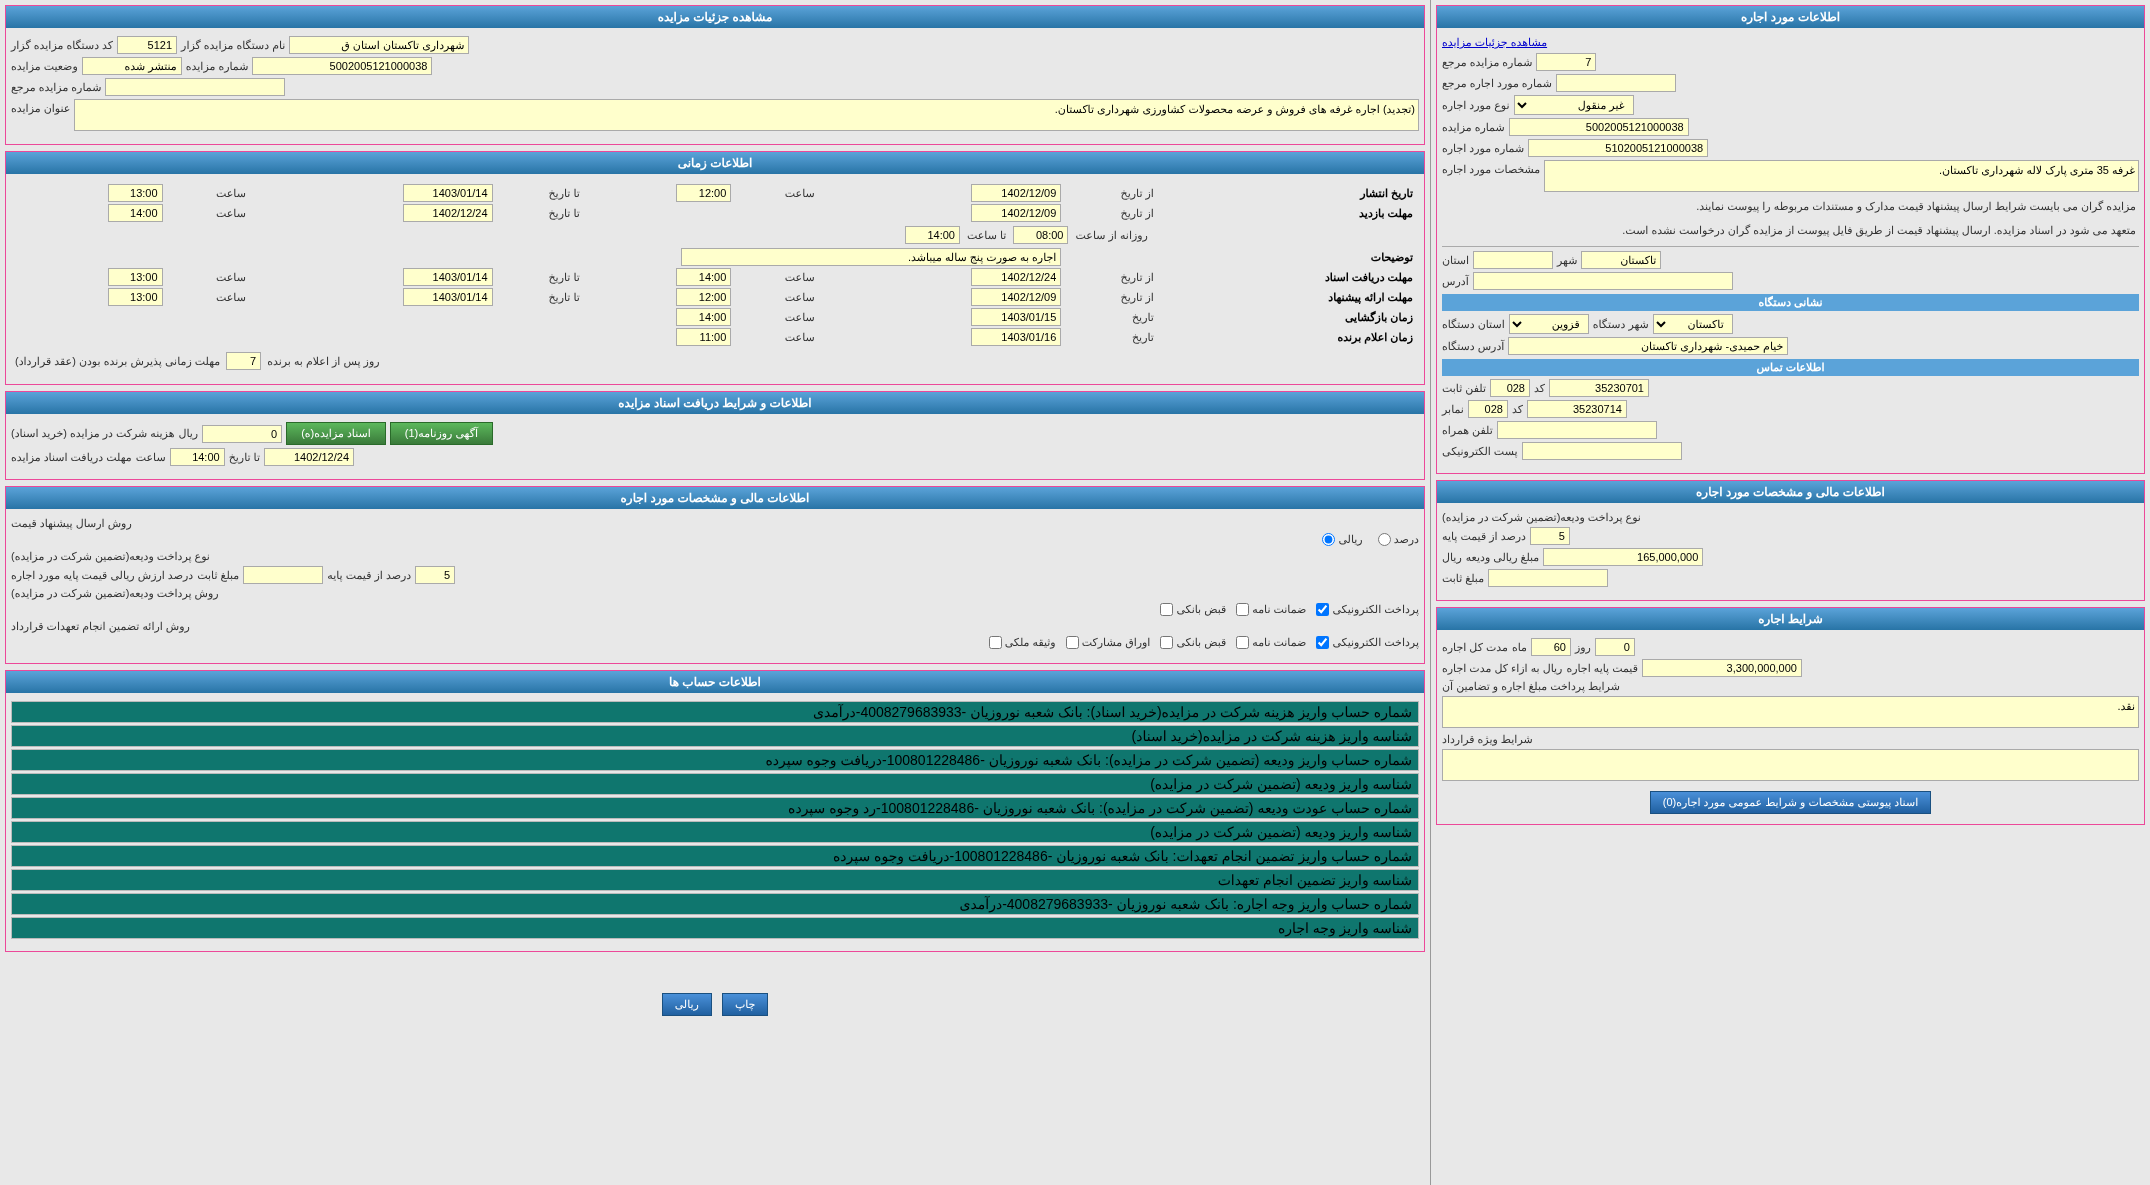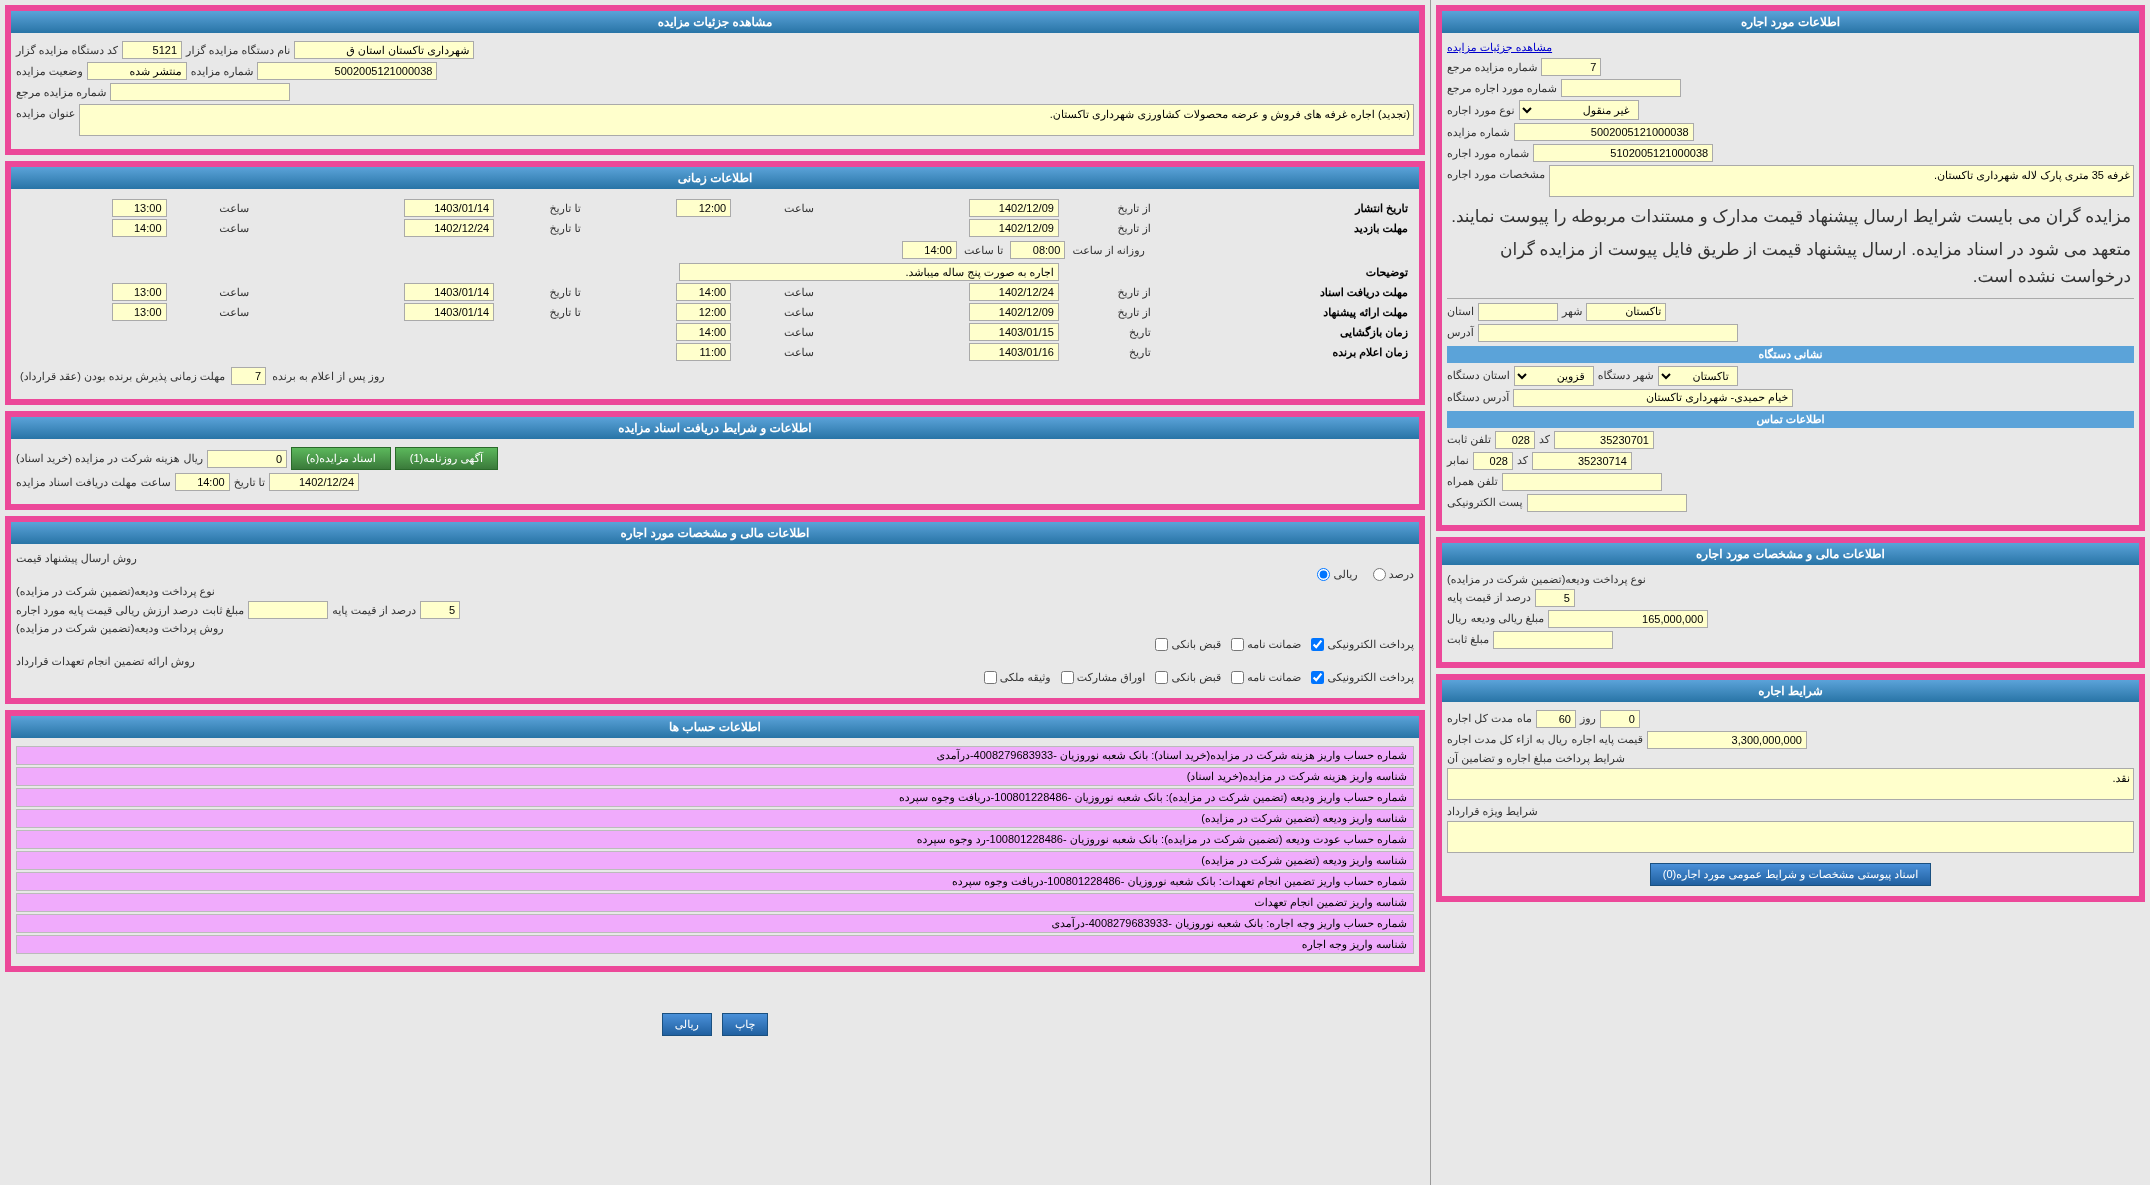--- a/index.html
+++ b/index.html
@@ -11,29 +11,29 @@
     .section-header { background: linear-gradient(to bottom, #5ba3d9, #2874a6); color: white; text-align: center; padding: 4px 8px; font-weight: bold; font-size: 12px; margin-bottom: 3px; }
     .section-body { background: #e8e8e8; padding: 5px; margin-bottom: 5px; }
     .form-row { display: flex; align-items: center; margin-bottom: 3px; justify-content: flex-end; gap: 4px; }
     .form-label { color: #333; font-size: 11px; white-space: nowrap; }
     .form-input { background: #ffffcc; border: 1px solid #aaa; padding: 2px 4px; font-size: 11px; font-family: Tahoma, Arial, sans-serif; direction: rtl; }
     .form-input-wide { width: 180px; }
     .form-input-medium { width: 120px; }
     .form-input-small { width: 60px; }
     .link-blue { color: #0000cc; text-decoration: underline; cursor: pointer; font-size: 11px; }
     .select-input { background: #ffffcc; border: 1px solid #aaa; padding: 2px 4px; font-size: 11px; direction: rtl; }
-    .info-text { font-size: 17px; color: #333; padding: 3px; line-height: 1.6; }
+    .info-text { font-size: 11px; color: #333; padding: 3px; line-height: 1.6; }
     .textarea-input { background: #ffffcc; border: 1px solid #aaa; padding: 3px; font-size: 11px; width: 100%; direction: rtl; font-family: Tahoma, Arial, sans-serif; resize: none; }
     .sub-header { background: #5ba3d9; color: white; padding: 2px 6px; font-size: 11px; font-weight: bold; text-align: center; margin: 4px 0 3px 0; }
     .divider { border-top: 1px solid #aaa; margin: 4px 0; }
     .btn-blue { background: linear-gradient(to bottom, #4a90d9, #2060a0); color: white; border: 1px solid #1a5080; padding: 4px 12px; font-size: 11px; cursor: pointer; font-family: Tahoma, Arial, sans-serif; }
-    .account-row { background: #f0abfc; border: 1px solid #bbb; padding: 2px 6px; margin-bottom: 2px; font-size: 11px; text-align: right; }
+    .account-row { background: #0f766e; border: 1px solid #bbb; padding: 2px 6px; margin-bottom: 2px; font-size: 14px; text-align: right; }
     .warning-text { color: #cc0000; font-size: 11px; direction: rtl; }
     .bottom-buttons { display: flex; justify-content: center; gap: 10px; padding: 10px; margin-top: 5px; }
-    .section-wrapper { border: 6px solid #ec4899; margin-bottom: 6px; }
+    .section-wrapper { border: 1px solid #ec4899; margin-bottom: 6px; }
     .small-select { width: 80px; }
     .adrs-input { width: 280px; }
     .green-btn { background: linear-gradient(to bottom, #5cb85c, #3a7a3a); color: white; border: 1px solid #2a6a2a; padding: 4px 14px; font-size: 11px; cursor: pointer; font-family: Tahoma, Arial, sans-serif; }
   </style>
 </head>
 <body>
 
 <div class="main-container">
 
   <div class="left-panel">

